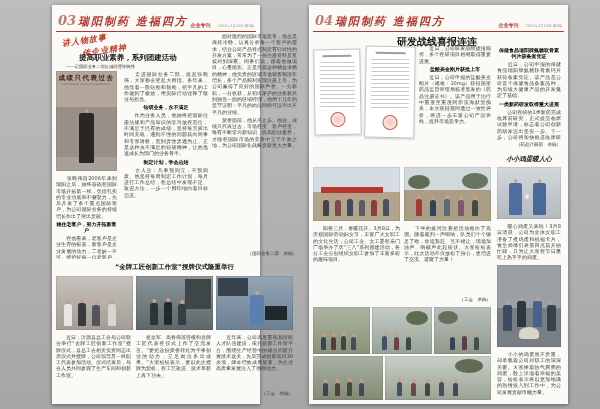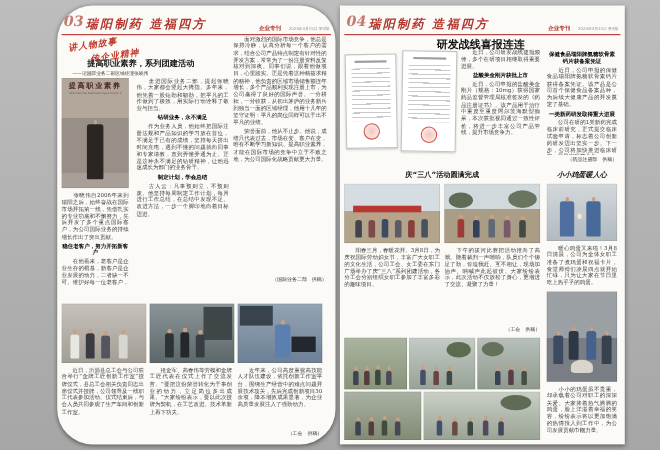--- a/index.html
+++ b/index.html
@@ -1,18 +1,18 @@
 <!DOCTYPE html>
 <html><head>
 <meta charset="utf-8">
 <style>
   html,body{margin:0;padding:0;background:#a9a9a9;font-family:"DejaVu Sans",sans-serif;}
   .canvas{position:relative;width:600px;height:409px;background:linear-gradient(180deg,#bdbdbd,#a6a6a6);overflow:hidden;}
   .page{position:absolute;top:5px;height:399px;background:#fbfaf6;box-shadow:0 1px 4px rgba(0,0,0,.45);}
-  #page-left{left:52px;width:253px;border-radius:32px;}
+  #page-left{left:52px;width:208px;}
   #page-right{left:309px;width:259px;}
   .pageno{position:absolute;font-family:"DejaVu Serif",serif;font-style:italic;font-weight:bold;font-size:13px;color:#c27a70;line-height:13px;}
   .brand{position:absolute;font-family:"DejaVu Serif",serif;font-style:italic;font-weight:bold;font-size:11px;color:#b2342c;letter-spacing:2px;line-height:13px;white-space:nowrap;}
   .issue{position:absolute;text-align:right;line-height:5px;}
   .issue .lab{font-size:5px;font-weight:bold;color:#b2342c;display:inline;}
   .issue .inf{font-size:3.5px;color:#8f8f8f;display:inline;margin-left:2px;}
   .rule{position:absolute;left:4px;right:4px;height:1px;background:#b2342c;}
   .slog{position:absolute;font-family:"DejaVu Serif",serif;font-style:italic;font-weight:bold;font-size:8px;color:#c0392b;transform:rotate(-8deg);white-space:nowrap;letter-spacing:1px;}
   .ah{position:absolute;font-weight:bold;color:#141414;text-align:center;line-height:1.25;}
   .sub{position:absolute;font-size:4.3px;color:#3a3a3a;white-space:nowrap;}
@@ -45,21 +45,21 @@
       <span class="inf">2023年3月15日 第3期</span>
     </div>
     <div class="rule" style="top:26px;"></div>
 
     <div class="slog" style="left:10px;top:30px;">讲人物故事</div>
     <div class="slog" style="left:30px;top:40px;">传企业精神</div>
     <div class="ah" style="left:4px;top:48px;width:144px;font-size:7.5px;">提高职业素养，系列团建活动</div>
     <div class="sub" style="left:14px;top:59px;">——记国际业务二部区域经理张晓伟</div>
 
     <div class="ph" style="left:4px;top:66px;width:61px;height:100px;background:linear-gradient(180deg,#b3a79b 0 36%,#988f86 36% 86%,#a8a098 86%);">
-      <div class="sign-cn" style="top:3px;">提高职业素养</div>
+      <div class="sign-cn" style="top:3px;">成绩只代表过去</div>
       <div class="sign-en" style="top:12px;">International Business Department 2</div>
       <div class="pn" style="left:23px;bottom:8px;width:15px;height:50px;background:#292623;"></div>
     </div>
 
     <div class="col" style="left:4px;top:170px;width:61px;height:84px;">
       <div class="t">　　张晓伟自2006年来到瑞阳之后，始终奋战在国际市场开拓第一线，凭借扎实的专业功底和不懈努力，先后开发了多个重点国际客户，为公司国际业务的持续增长作出了突出贡献。</div>
       <div class="sh">稳住老客户，努力开拓新客户</div>
       <div class="t">　　在他看来，老客户是企业生存的根基，新客户是企业发展的动力，二者缺一不可。维护好每一位老客户，认真对待每一个新客户，是他始终坚守的原则，也是他今天拿下一个个大单、不断拓宽市场版图的秘诀。</div>
     </div>
 
@@ -70,20 +70,21 @@
       <div class="sh">制定计划，学会总结</div>
       <div class="t">　　古人云：凡事预则立，不预则废。他坚持每周制定工作计划，每月进行工作总结，在总结中发现不足、改进方法，一步一个脚印地向着目标迈进。</div>
     </div>
 
     <div class="col" style="left:160px;top:28px;width:85px;height:216px;">
       <div class="t">　　面对激烈的国际市场竞争，他总是保持冷静，认真分析每一个客户的需求，结合公司产品特点制定有针对性的开发方案，常常为了一份注册资料反复核对到深夜。同事们说，跟着他做项目，心里踏实。正是凭着这种精益求精的精神，他负责的区域市场销售额连年增长，多个产品顺利实现注册上市，为公司赢得了良好的国际声誉。一分耕耘，一分收获，从初出茅庐的业务新兵到独当一面的区域经理，他用十几年的坚守证明：平凡的岗位同样可以干出不平凡的业绩。</div>
       <div class="t">　　荣誉面前，他从不止步。他说，成绩只代表过去，市场在变、客户在变，唯有不断学习新知识、提高职业素养，才能在国际市场的竞争中立于不败之地，为公司国际化战略贡献更大力量。</div>
     </div>
     <div class="byline" style="left:160px;top:246px;width:85px;">（国际业务二部　供稿）</div>
 
+    <div class="ah" style="left:4px;top:258px;width:237px;font-size:6.5px;">“金牌工匠创新工作室”授牌仪式隆重举行</div>
 
     <div class="ph" style="left:4px;top:271px;width:77px;height:54px;background:linear-gradient(180deg,#c6c2bb,#a29d95);">
       <div class="pn" style="left:8px;bottom:4px;width:8px;height:22px;background:#e8e6e0;"></div>
       <div class="pn" style="left:22px;bottom:4px;width:8px;height:23px;background:#3a3a42;"></div>
       <div class="pn" style="left:36px;bottom:4px;width:8px;height:21px;background:#56545c;"></div>
       <div class="pn" style="left:52px;bottom:4px;width:8px;height:22px;background:#d8d6d0;"></div>
     </div>
     <div class="ph" style="left:84px;top:271px;width:77px;height:54px;background:linear-gradient(180deg,#8b9597,#5c6769);">
       <div style="position:absolute;right:2px;top:3px;width:26px;height:30px;background:#3e4648;"></div>
       <div class="pn" style="left:14px;bottom:5px;width:8px;height:22px;background:#2e3338;"></div>
@@ -136,21 +137,20 @@
       <div class="t">　　近日，公司申报的盐酸美金刚片（规格：10mg）获得国家药品监督管理局核准签发的《药品注册证书》。该产品用于治疗中重度至重度阿尔茨海默型痴呆，本次获批视同通过一致性评价，将进一步丰富公司产品管线，提升市场竞争力。</div>
     </div>
     <div class="col" style="left:188px;top:40px;width:64px;height:96px;">
       <div class="sh">保健食品瑞阳牌氨糖软骨素钙片获备案凭证</div>
       <div class="t">　　近日，公司申报的保健食品瑞阳牌氨糖软骨素钙片获得备案凭证。该产品是公司首个保健食品备案品种，为后续大健康产品的开发奠定了基础。</div>
       <div class="sh">一类新药研发取得重大进展</div>
       <div class="t">　　公司在研的1类新药完成临床前研究，正式提交临床试验申请，标志着公司创新药研发迈出坚实一步。下一步，公司将加快推进临床研究，早日实现产业化。</div>
     </div>
     <div class="byline" style="left:188px;top:137px;width:64px;">（药品注册部　供稿）</div>
 
-    <div class="ah" style="left:4px;top:150px;width:178px;font-size:6.5px;">庆“三八”活动圆满完成</div>
     <div class="ah" style="left:188px;top:150px;width:64px;font-size:6.5px;font-style:italic;">小小鸡蛋暖人心</div>
 
     <div class="ph" style="left:4px;top:162px;width:87px;height:54px;background:linear-gradient(180deg,#d6dde2 0 46%,#b3a58c 46%);">
       <div class="banner" style="left:8px;top:20px;width:62px;height:6px;"></div>
       <div class="pn" style="left:10px;bottom:5px;width:6px;height:16px;background:#44424a;"></div>
       <div class="pn" style="left:22px;bottom:5px;width:6px;height:16px;background:#7d4a4a;"></div>
       <div class="pn" style="left:34px;bottom:5px;width:6px;height:17px;background:#3c4a62;"></div>
       <div class="pn" style="left:46px;bottom:5px;width:6px;height:16px;background:#5b5b63;"></div>
       <div class="pn" style="left:58px;bottom:5px;width:6px;height:16px;background:#8a3f3a;"></div>
       <div class="pn" style="left:70px;bottom:5px;width:6px;height:17px;background:#47525e;"></div>

